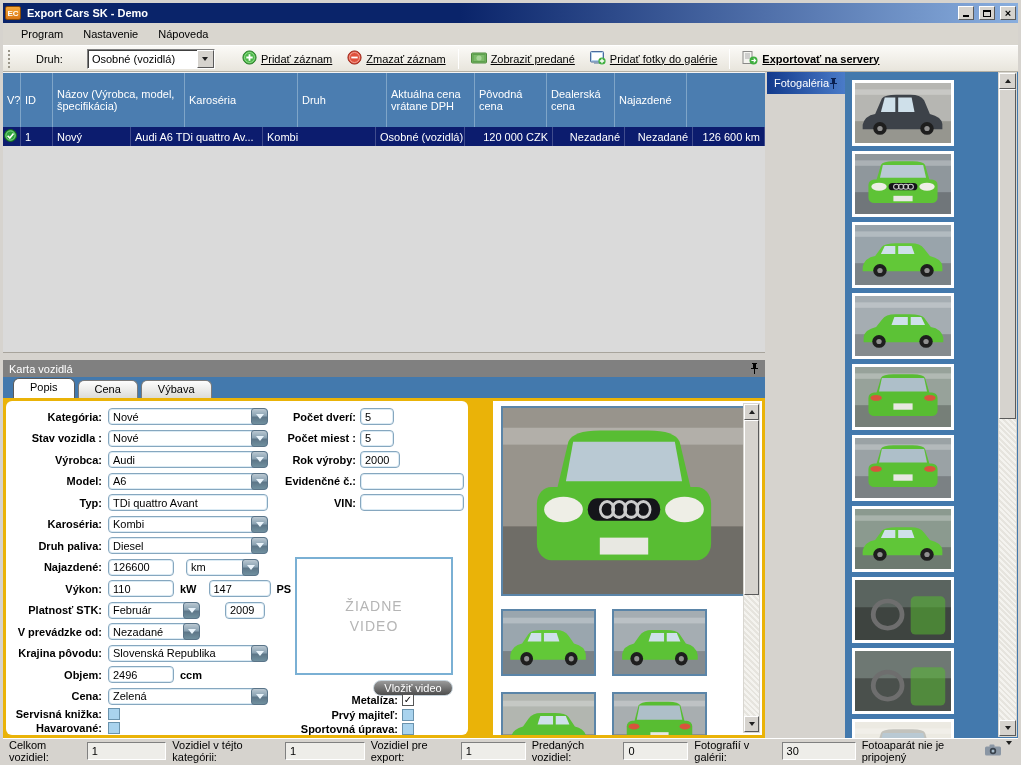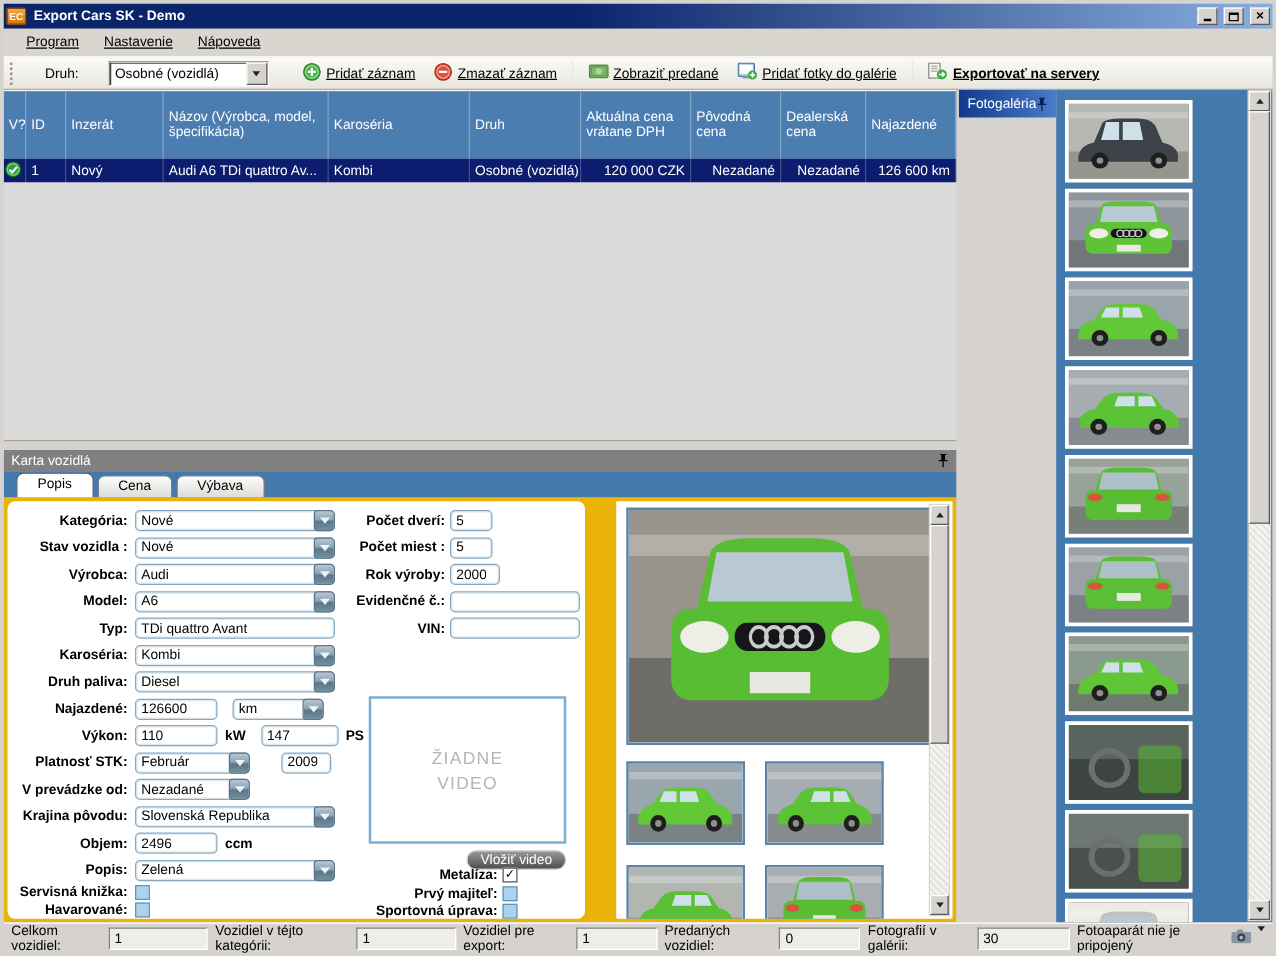--- a/index.html
+++ b/index.html
@@ -11,21 +11,21 @@
     background:linear-gradient(90deg,#0a246a 0%,#0a246a 45%,#89aede 100%);}
   .app-icon{width:16px;height:14px;border-radius:2px;background:linear-gradient(#f7a838,#d97818);
     color:#fff;font-weight:bold;font-size:8px;display:flex;align-items:center;justify-content:center;flex:0 0 auto;border:1px solid #8a4c08;}
   .title-text{color:#fff;font-weight:bold;flex:1;white-space:nowrap;padding-left:2px;}
   .win-btn{width:16px;height:14px;background:#d6d3ce;border:1px solid;border-color:#fff #5a5a5a #5a5a5a #fff;
     display:flex;align-items:center;justify-content:center;margin-left:1px;font-size:9px;font-weight:bold;line-height:1;}
   .glyph-min{width:6px;height:8px;border-bottom:2px solid #000;}
   .glyph-max{width:8px;height:7px;border:1px solid #000;border-top:2px solid #000;}
   
   .menubar{height:22px;display:flex;align-items:center;background:#d9d6cf;padding-left:8px;}
-  .menu-item{padding:3px 10px;text-decoration:underline;}
+  .menu-item{padding:3px 10px;}
   .toolbar{height:27px;display:flex;align-items:center;background:linear-gradient(#fbfaf7,#e8e5dc);
     border-top:1px solid #fff;border-bottom:1px solid #b4b0a4;padding:0 4px;gap:22px;}
   .grip{width:3px;height:18px;border-left:2px dotted #9a968a;margin:0 3px 0 1px;}
   .tb-label{margin-right:2px;}
   .tb-combo{width:128px;height:20px;background:#fff;border:1px solid;border-color:#808080 #fff #fff #808080;
     box-shadow:inset 1px 1px 0 #404040;display:flex;align-items:center;}
   .tb-combo-text{flex:1;padding-left:4px;white-space:nowrap;overflow:hidden;}
   .tb-combo-btn{width:17px;height:18px;background:#d6d3ce;border:1px solid;border-color:#fff #5a5a5a #5a5a5a #fff;
     display:flex;align-items:center;justify-content:center;}
   .tri-down{width:0;height:0;border-left:3.5px solid transparent;border-right:3.5px solid transparent;border-top:4px solid #202020;}
@@ -199,21 +199,20 @@
         </span>
       </span>
   </div>
 
   <div class="main">
     <div class="left-col">
       <div class="grid">
         <div class="grid-header" id="grid-header">
             <div class="gh" style="width: 18px;">V?</div>
             <div class="gh" style="width: 32px;">ID</div>
-            <div class="gh" style="width: 78px;">Inzerát</div>
             <div class="gh" style="width: 132px;">Názov (Výrobca, model, špecifikácia)</div>
             <div class="gh" style="width: 113px;">Karoséria</div>
             <div class="gh" style="width: 89px;">Druh</div>
             <div class="gh" style="width: 88px;">Aktuálna cena vrátane DPH</div>
             <div class="gh" style="width: 72px;">Pôvodná cena</div>
             <div class="gh" style="width: 68px;">Dealerská cena</div>
             <div class="gh" style="width: 72px;">Najazdené</div>
           </div>
         <div class="grid-row" id="grid-row">
             <div class="gc" style="width: 18px; padding: 2px 1px;">
@@ -366,21 +365,21 @@
                 </span>
               </div>
               <div class="f-row">
                 <span class="f-label">Objem:</span>
                 <span class="fld" style="width: 66px;">
                   <span class="fld-text">2496</span>
                 </span>
                 <span class="unit">ccm</span>
               </div>
               <div class="f-row">
-                <span class="f-label">Popis:</span>
+                <span class="f-label">Cena:</span>
                 <span class="fld sel" style="width: 160px;">
                   <span class="fld-text">Zelená</span>
                   <span class="sel-btn">
                     <span class="sel-tri"></span>
                   </span>
                 </span>
               </div>
               <div class="f-row sm">
                 <span class="f-label">Servisná knižka:</span>
                 <span class="chk"></span>

